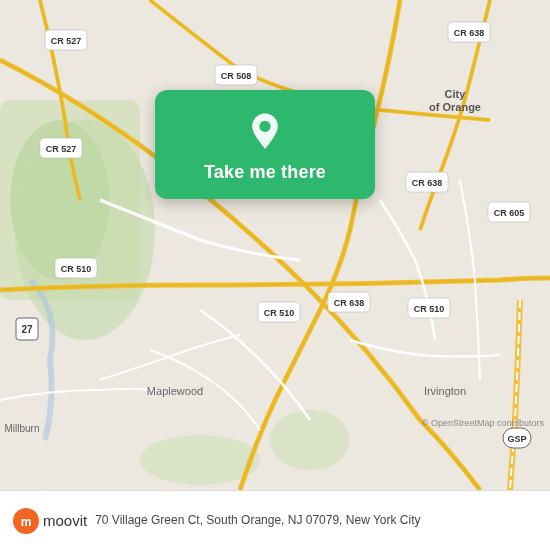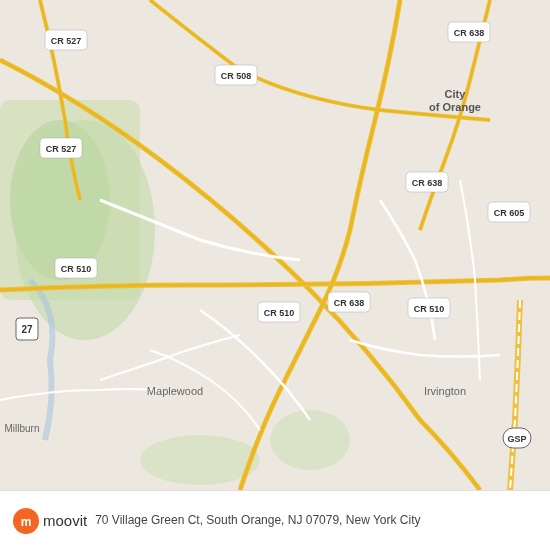--- a/index.html
+++ b/index.html
@@ -191,21 +191,33 @@
 
     <text x="22" y="432" text-anchor="middle" font-size="10" fill="#666">Millburn</text>
 
     <rect x="16" y="318" width="22" height="22" rx="3" fill="white" stroke="#666" stroke-width="1"></rect>
     <text x="27" y="333" text-anchor="middle" font-size="10" font-weight="bold" fill="#333">27</text>
 
     <rect x="503" y="428" width="28" height="20" rx="10" fill="white" stroke="#666" stroke-width="1"></rect>
     <text x="517" y="442" text-anchor="middle" font-size="9" font-weight="bold" fill="#333">GSP</text>
   </svg>
 
-
+  <div id="osm-attribution">
+    <span>© OpenStreetMap contributors</span>
+  </div>
+
+  <div id="tooltip-card">
+
+    <svg id="pin-icon" viewBox="0 0 40 50" xmlns="http://www.w3.org/2000/svg">
+      <circle cx="20" cy="18" r="16" fill="white" opacity="0.25"></circle>
+      <path d="M20 2 C11.2 2 4 9.2 4 18 C4 28 20 46 20 46 C20 46 36 28 36 18 C36 9.2 28.8 2 20 2 Z" fill="white" opacity="0.9"></path>
+      <circle cx="20" cy="18" r="7" fill="#2eb86e"></circle>
+    </svg>
+    <button id="take-me-there-btn">Take me there</button>
+  </div>
 </div>
 
 <div id="bottom-bar">
   <div id="moovit-logo">
 
     <svg id="moovit-icon" viewBox="0 0 28 28" xmlns="http://www.w3.org/2000/svg">
       <circle cx="14" cy="14" r="13" fill="#f26522"></circle>
       <text x="14" y="19" text-anchor="middle" font-size="12" font-weight="bold" fill="white">m</text>
     </svg>
     <span id="moovit-logo-text">moovit</span>

